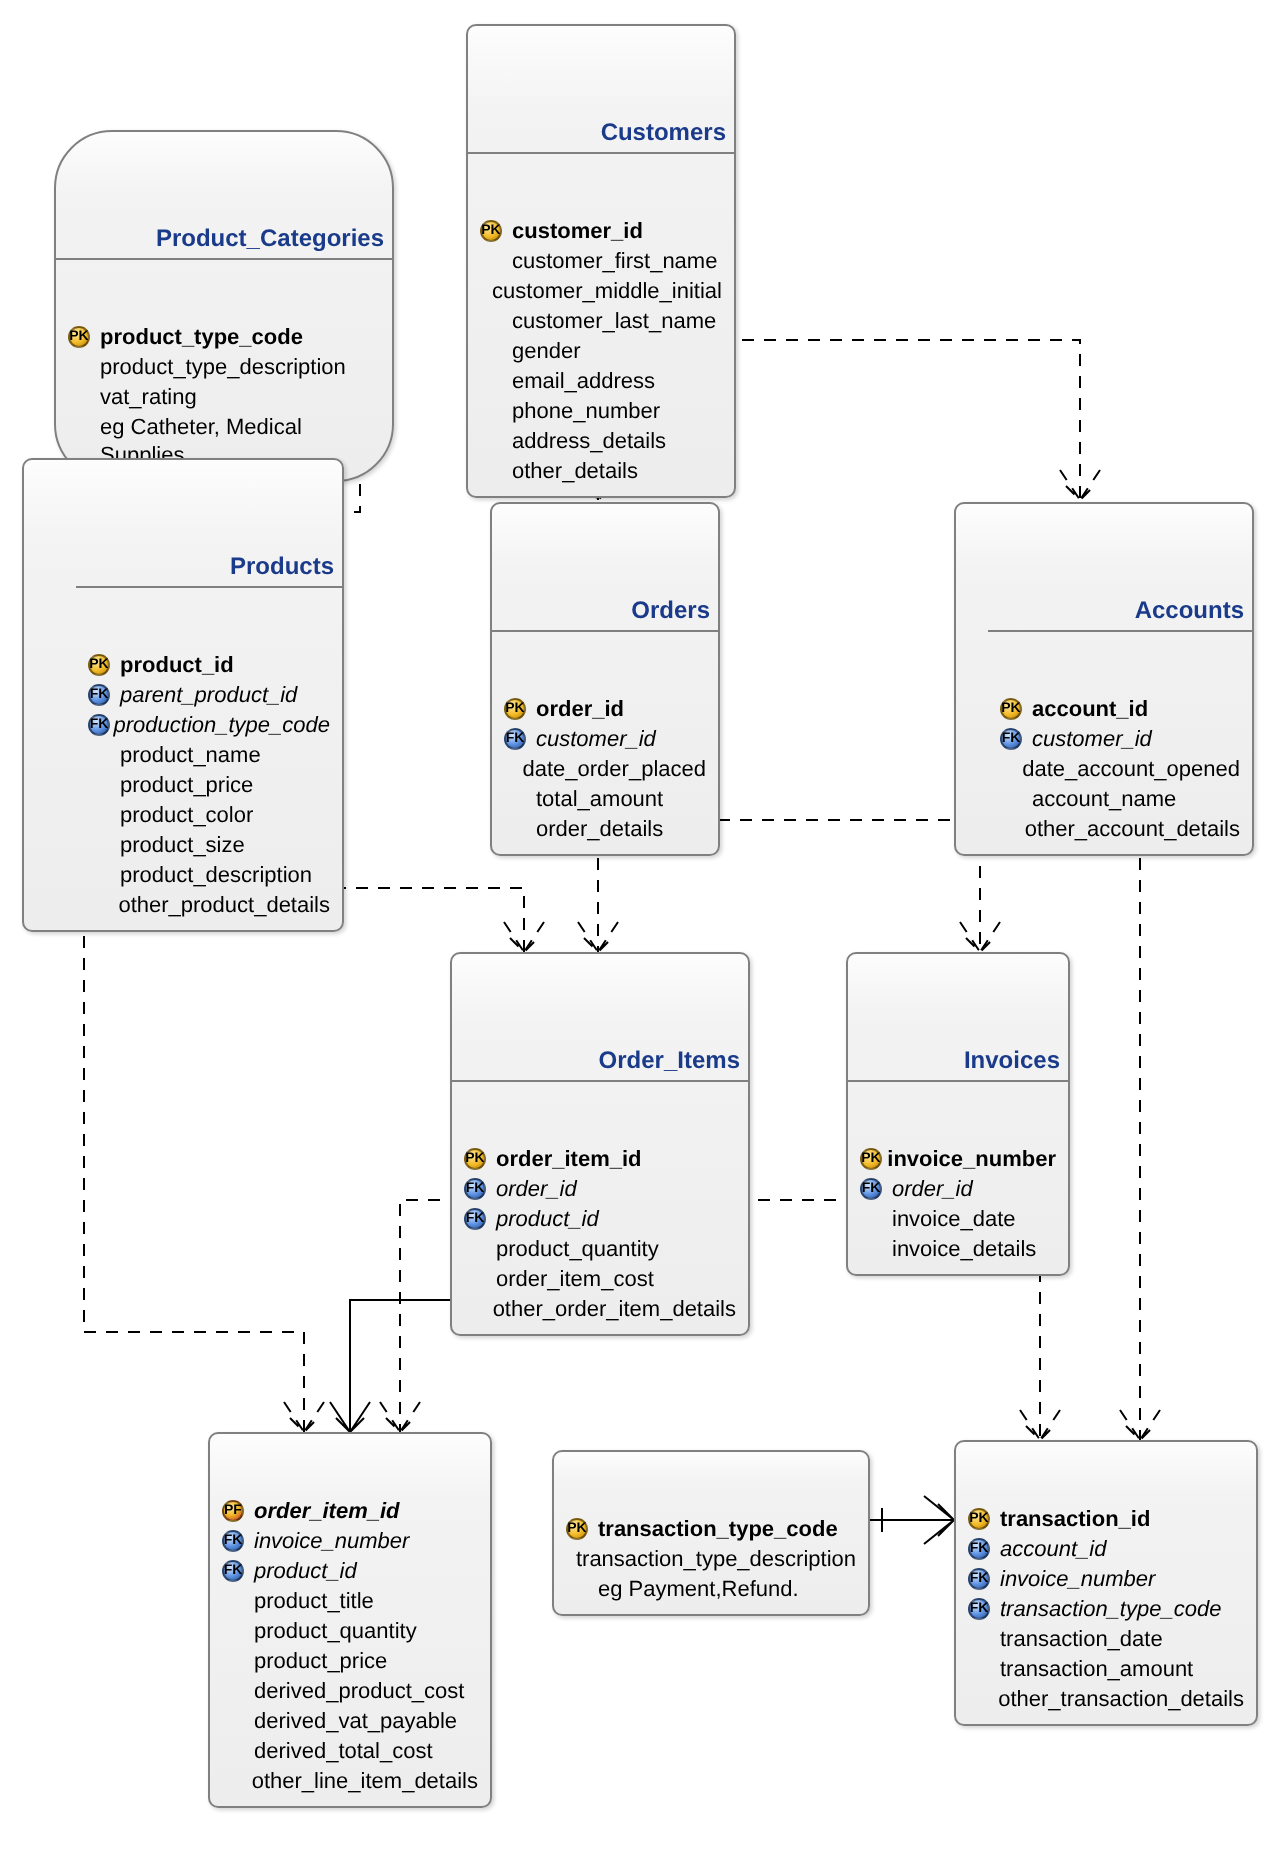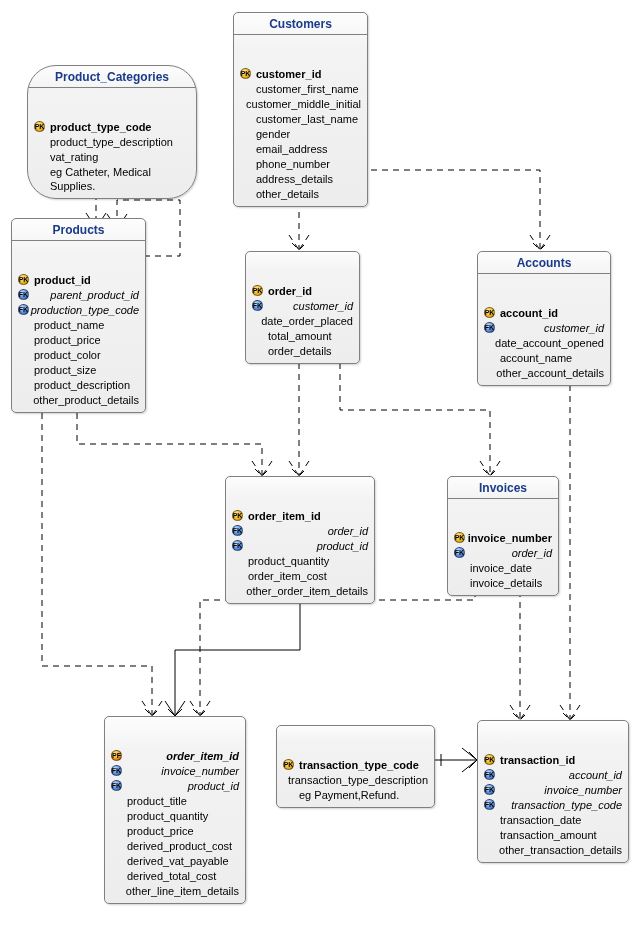--- a/index.html
+++ b/index.html
@@ -26,23 +26,24 @@
     position: absolute;
     border: 1px solid #808080;
     border-radius: 5px;
     background: linear-gradient(to bottom, #fdfdfd 0%, #f3f3f3 18%, #ededed 100%);
     box-shadow: 1px 1px 2px rgba(0,0,0,0.18);
   }
   .entity-title {
     color: #1a3a8a;
     font-weight: bold;
     font-size: 12px;
-    text-align: center;
+    text-align: right;
     padding: 4px 4px 3px 4px;
     border-bottom: 1px solid #808080;
+    margin-top: 42px;
   }
   .entity-body {
     padding: 3px 6px 5px 5px;
     margin-top: 28px;
   }
   .attr {
     display: flex;
     align-items: center;
     padding: 0.5px 0;
     line-height: 14px;
@@ -77,21 +78,21 @@
   }
   .key.pk::after { content: "PK"; }
   .key.fk::after { content: "FK"; }
   .key.pf::after { content: "PF"; }
   .attr-name {
     flex: 1;
     padding-left: 2px;
     color: #000;
   }
   .attr-name.pk, .attr-name.pf { font-weight: bold; }
-  .attr-name.fk, .attr-name.pf { font-style: italic; text-align: right; }
+  .attr-name.fk, .attr-name.pf { font-style: italic; }
 </style>
 </head>
 <body>
 <div class="canvas">
 
 <svg class="connectors" viewBox="0 0 633 937">
   <defs>
     
   </defs>
 
@@ -178,21 +179,21 @@
           <div class="attr">
             <span class="key "></span>
             <span class="attr-name ">address_details</span>
           </div>
           <div class="attr">
             <span class="key "></span>
             <span class="attr-name ">other_details</span>
           </div>
         </div>
       </div>
-      <div class="entity" style="left: 11px; top: 218px; width: 133px;">
+      <div class="entity" style="left: 11px; top: 229px; width: 133px; padding-left: 26px;">
         <div class="entity-title">Products</div>
         <div class="entity-body">
           <div class="attr">
             <span class="key pk"></span>
             <span class="attr-name pk">product_id</span>
           </div>
           <div class="attr">
             <span class="key fk"></span>
             <span class="attr-name fk">parent_product_id</span>
           </div>
@@ -220,20 +221,21 @@
             <span class="key "></span>
             <span class="attr-name ">product_description</span>
           </div>
           <div class="attr">
             <span class="key "></span>
             <span class="attr-name ">other_product_details</span>
           </div>
         </div>
       </div>
       <div class="entity" style="left: 245px; top: 251px; width: 113px;">
+        <div class="entity-title">Orders</div>
         <div class="entity-body">
           <div class="attr">
             <span class="key pk"></span>
             <span class="attr-name pk">order_id</span>
           </div>
           <div class="attr">
             <span class="key fk"></span>
             <span class="attr-name fk">customer_id</span>
           </div>
           <div class="attr">
@@ -243,21 +245,21 @@
           <div class="attr">
             <span class="key "></span>
             <span class="attr-name ">total_amount</span>
           </div>
           <div class="attr">
             <span class="key "></span>
             <span class="attr-name ">order_details</span>
           </div>
         </div>
       </div>
-      <div class="entity" style="left: 477px; top: 251px; width: 132px;">
+      <div class="entity" style="left: 477px; top: 251px; width: 132px; padding-left: 16px;">
         <div class="entity-title">Accounts</div>
         <div class="entity-body">
           <div class="attr">
             <span class="key pk"></span>
             <span class="attr-name pk">account_id</span>
           </div>
           <div class="attr">
             <span class="key fk"></span>
             <span class="attr-name fk">customer_id</span>
           </div>
@@ -269,20 +271,21 @@
             <span class="key "></span>
             <span class="attr-name ">account_name</span>
           </div>
           <div class="attr">
             <span class="key "></span>
             <span class="attr-name ">other_account_details</span>
           </div>
         </div>
       </div>
       <div class="entity" style="left: 225px; top: 476px; width: 148px;">
+        <div class="entity-title">Order_Items</div>
         <div class="entity-body">
           <div class="attr">
             <span class="key pk"></span>
             <span class="attr-name pk">order_item_id</span>
           </div>
           <div class="attr">
             <span class="key fk"></span>
             <span class="attr-name fk">order_id</span>
           </div>
           <div class="attr">
@@ -296,21 +299,21 @@
           <div class="attr">
             <span class="key "></span>
             <span class="attr-name ">order_item_cost</span>
           </div>
           <div class="attr">
             <span class="key "></span>
             <span class="attr-name ">other_order_item_details</span>
           </div>
         </div>
       </div>
-      <div class="entity" style="left: 447px; top: 476px; width: 110px;">
+      <div class="entity" style="left: 423px; top: 476px; width: 110px;">
         <div class="entity-title">Invoices</div>
         <div class="entity-body">
           <div class="attr">
             <span class="key pk"></span>
             <span class="attr-name pk">invoice_number</span>
           </div>
           <div class="attr">
             <span class="key fk"></span>
             <span class="attr-name fk">order_id</span>
           </div>

